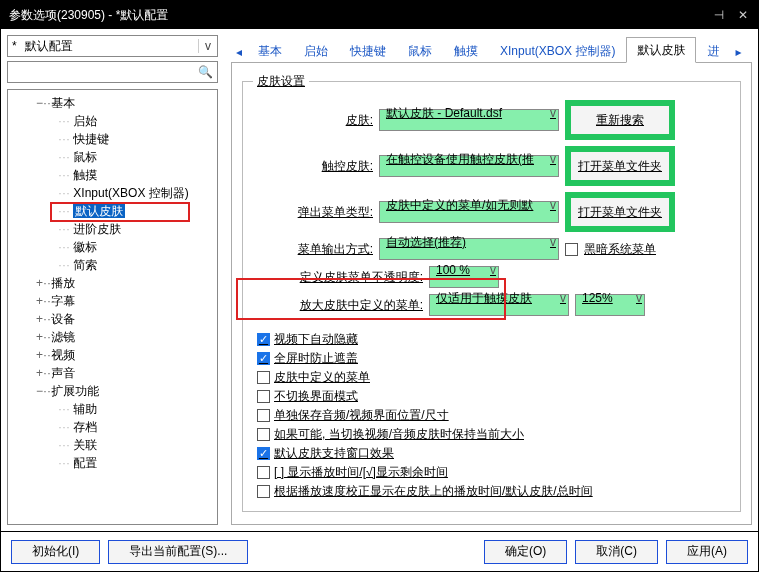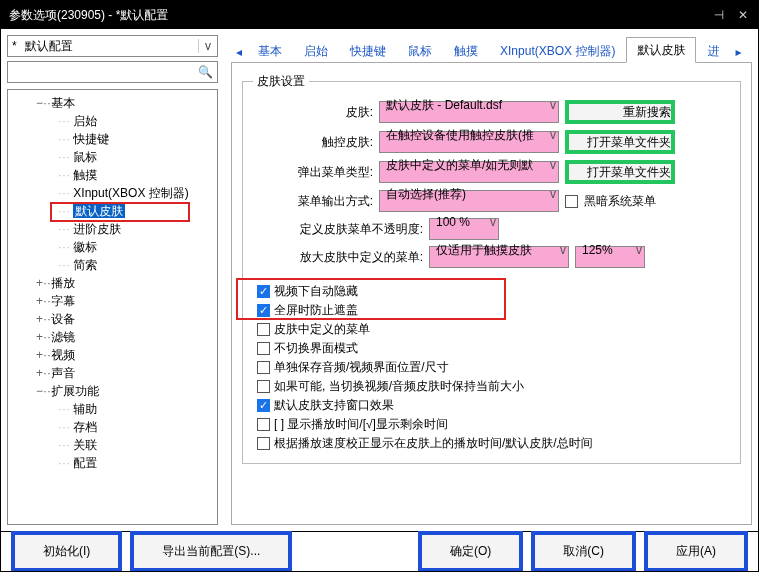--- a/index.html
+++ b/index.html
@@ -38,37 +38,37 @@
   .tree-item .toggle { display:inline-block; width:12px; text-align:center; color:#666;}
   .tree-item.selected span.label { background: #0a63c4; color: #fff; padding: 0 2px; }
   .redbox1 { position: absolute; border: 2px solid #d22; left: 42px; top: 112px; width: 140px; height: 20px; pointer-events:none;}
   .lv1 { padding-left: 26px; }
   .lv2 { padding-left: 48px; }
   .right-col { flex: 1; padding: 0 6px 6px 6px; display: flex; flex-direction: column; overflow:hidden;}
   .tabbar { display: flex; border-bottom: 1px solid #aaa; height: 28px; align-items: flex-end; position:relative; margin-top:6px;}
   .tab { padding: 4px 10px 3px 10px; color: #1a56c4; cursor: pointer; border:1px solid transparent; border-bottom:none; position:relative; top:1px;}
   .tab.active { border: 1px solid #aaa; border-bottom: 1px solid #fff; background: #fff; color: #000; }
   .tab.arrow { padding: 4px 4px; }
-  .panel { flex: 1; border: 1px solid #aaa; border-top:none; margin-top: 0; padding: 10px; overflow: auto; position:relative;}
+  .panel { flex: 1; border: 1px solid #aaa; border-top:none; margin-top: 0; padding: 10px; overflow: auto; position:relative;text-decoration:underline;}
   fieldset { border: 1px solid #bbb; padding: 10px 10px 10px 10px; margin: 0; }
   legend { padding: 0 4px; }
   .form-row { display: flex; align-items: center; margin-bottom: 6px; gap: 6px; }
   .form-row .lbl { width: 120px; text-align: right; }
   .form-row.longlbl .lbl { width: 170px; }
-  .form-row .combo { flex: 0 0 180px; border: 1px solid #888; height: 22px; display: flex; align-items: center; justify-content: space-between; padding: 0 2px 14px 6px; background:#f9a8d4;}
+  .form-row .combo { flex: 0 0 180px; border: 1px solid #888; height: 22px; display: flex; align-items: center; justify-content: space-between; padding: 0 2px 14px 6px; background:#86efac;}
   .form-row .combo.sm { flex: 0 0 70px; }
   .form-row .combo .v { color:#555; padding-left:4px;}
-  .form-row .btn { flex: 0 0 110px; border: 4px solid #22c55e; height: 24px; display:flex; align-items:center; justify-content:flex-end; background:#f4f4f4; cursor:pointer;}
+  .form-row .btn { flex: 0 0 110px; border: 6px solid #22c55e; height: 40px; display:flex; align-items:center; justify-content:center; background:#f4f4f4; cursor:pointer;}
   .chk-row { display:flex; align-items:center; gap:4px; padding: 1px 0 1px 4px; }
   .chk { width:13px; height:13px; border:1px solid #555; display:inline-flex; align-items:center; justify-content:center; background:#fff; font-size:11px; line-height:1;}
   .chk.checked { background:#1a73e8; border-color:#1a73e8; color:#fff;}
   .redbox2 { position:absolute; border:2px solid #d22; left:236px; top:278px; width:270px; height:42px; pointer-events:none;}
   .footer { height: 40px; border-top: 1px solid #000; display:flex; align-items:center; padding: 0 10px; gap:8px; background:#fff;}
   .footer .spacer { flex:1; }
-  .footer button { height: 41px; padding: 0 28px; border:4px solid #1d4ed8; background:#f4f4f4; cursor:pointer; font-family:inherit; font-size:12px;}
+  .footer button { height: 24px; padding: 0 20px; border:1px solid #1d4ed8; background:#f4f4f4; cursor:pointer; font-family:inherit; font-size:12px;}
 </style>
 </head>
 <body>
 
 <div class="titlebar">
   <span>参数选项(230905) - *默认配置</span>
   <div class="controls">
     <span class="ctrl">⊣</span>
     <span class="ctrl">✕</span>
   </div>

